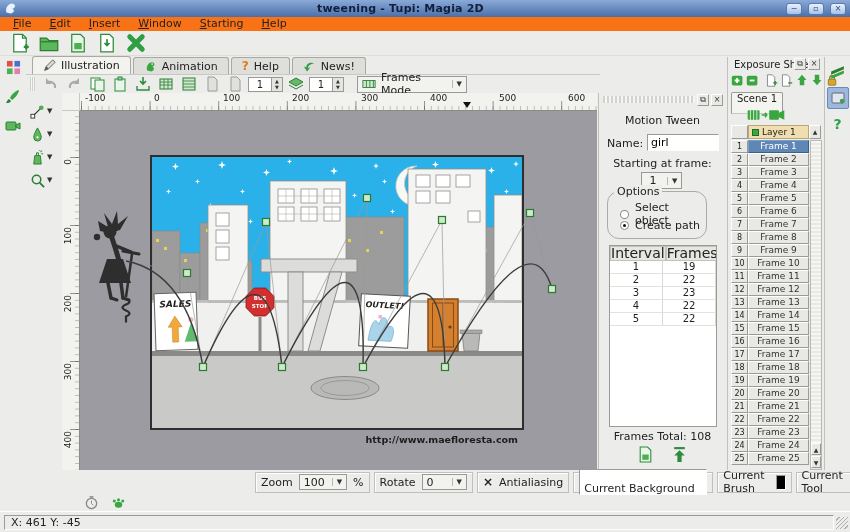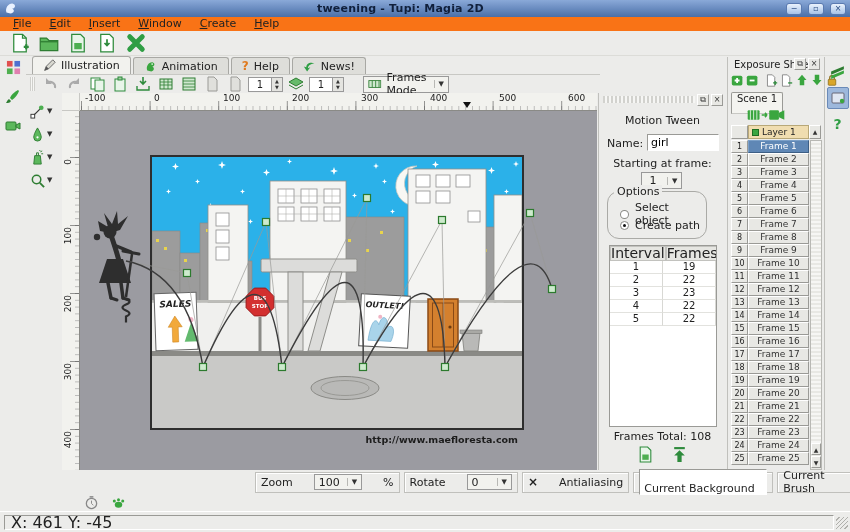--- a/index.html
+++ b/index.html
@@ -103,29 +103,29 @@
   .etrack .sb{position:absolute;left:0;width:10px;height:12px;font-size:6px;line-height:11px;text-align:center;color:#333}
 
   
   .rstrip{position:absolute;left:824px;top:57px;width:26px;height:413px;border-left:1px solid #c0c0bc;display:flex;flex-direction:column;align-items:center;padding-top:4px;gap:4px}
   .rbtn{width:22px;height:22px;display:flex;align-items:center;justify-content:center}
   .rbtn.active{background:#9db8dc;border:1px solid #6a8ab8;border-radius:2px}
   .qgreen{color:#2f9e44;font-weight:bold;font-size:14px}
 
   
   .btoolbar{position:absolute;left:255px;top:471px;height:22px;display:flex;align-items:center;gap:4px;font-size:11px}
-  .bgroup{display:flex;align-items:center;gap:21px;border:1px solid #c0c0bc;box-shadow:inset 1px 1px 0 #ffffff;padding:1px 5px;height:21px;background:#ececea}
+  .bgroup{display:flex;align-items:center;gap:6px;border:1px solid #c0c0bc;box-shadow:inset 1px 1px 0 #ffffff;padding:1px 5px;height:21px;background:#ececea}
   .swatch{width:15px;height:15px;border:1px solid;border-color:#9a9a96 #fff #fff #9a9a96}
   .xmark{font-weight:bold;font-size:12px;line-height:10px}
   .bgfield{width:128px;height:16px;background:#fff;border:1px solid;border-color:#9a9a96 #fff #fff #9a9a96;padding:12px 4px;line-height:14px}
 
   
   .minirow{position:absolute;left:84px;top:495px;display:flex;gap:12px;align-items:center}
   .statusbar{position:absolute;left:0;top:511px;right:0;height:21px;background:#ececea;border-top:1px solid #ffffff}
-  .statusfield{position:absolute;left:4px;top:3px;width:830px;height:15px;border:1px solid;border-color:#9a9a96 #fff #fff #9a9a96;background:#ececea;font-size:16px;line-height:13px;padding-left:6px}
+  .statusfield{position:absolute;left:4px;top:3px;width:830px;height:15px;border:1px solid;border-color:#9a9a96 #fff #fff #9a9a96;background:#ececea;font-size:11px;line-height:13px;padding-left:6px}
   .grip{position:absolute;right:2px;top:5px;width:12px;height:12px;background:repeating-linear-gradient(135deg,transparent 0 2px,#b0b0ac 2px 3px)}
 </style>
 </head>
 <body>
 
 <svg width="0" height="0" style="position:absolute">
   <defs>
     <symbol id="i-docnew" viewBox="0 0 16 16">
         <path d="M3 1h7l3 3v11H3z" fill="#fff" stroke="#2e8b3c"></path>
         <path d="M10 1v3h3" fill="none" stroke="#2e8b3c"></path>
@@ -303,21 +303,21 @@
   <span class="winbtn">−</span>
   <span class="winbtn">▫</span>
   <span class="winbtn">×</span>
 </div>
 
 <div class="menubar">
   <span>File</span>
   <span>Edit</span>
   <span>Insert</span>
   <span>Window</span>
-  <span>Create</span>
+  <span>Starting</span>
   <span>Help</span>
 </div>
 
 <div class="tmain">
   <span class="tbtn">
       <svg width="20" height="20">
         <use href="#i-docnew"></use>
       </svg>
     </span>
   <span class="tbtn">
@@ -426,21 +426,21 @@
         <use href="#i-layers"></use>
       </svg>
     </span>
   <span class="spin">
     <span class="v">1</span>
     <span class="arrs">
         <span>▲</span>
         <span>▼</span>
       </span>
   </span>
-  <span class="combo" style="margin-left:16px;width:86px">
+  <span class="combo" style="margin-left:10px;width:110px">
     <svg width="14" height="14">
         <use href="#i-film"></use>
       </svg>
     <span style="flex:1">Frames Mode</span>
     <span class="dd">▼</span>
   </span>
 </div>
 
 <div class="lstrip">
   <span class="tbtn">

